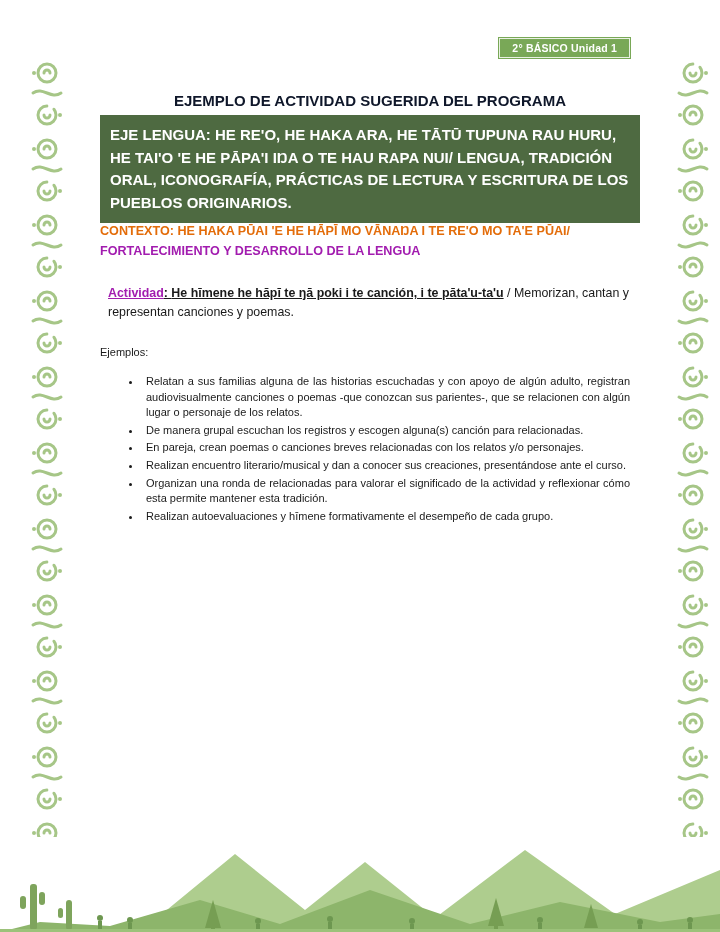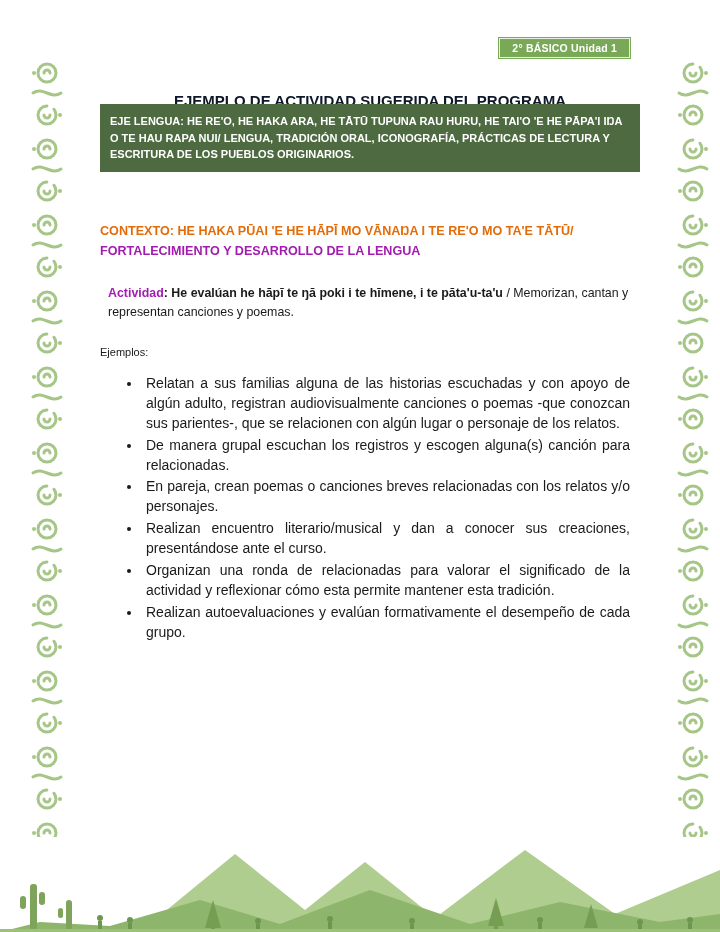--- a/index.html
+++ b/index.html
@@ -27,47 +27,47 @@
   .side-border { position:absolute; top:57px; width:38px; height:780px; }
   .side-border.left  { left:28px; }
   .side-border.right { right:8px; }
 
   .title {
     position:absolute; top:92px; left:100px; width:540px;
     text-align:center; font-size:15px; font-weight:bold; color:#0f172a;
   }
 
   .eje-box {
-    position:absolute; top:104px; left:100px; width:540px;
+    position:absolute; top:115px; left:100px; width:540px;
     background:#4e6a41; color:#ffffff;
-    font-size:11px; font-weight:bold; line-height:1.5;
+    font-size:15px; font-weight:bold; line-height:1.5;
     padding:9px 10px;
   }
 
   .contexto {
     position:absolute; top:222px; left:100px; width:540px;
     font-size:12.6px; font-weight:bold; line-height:1.55;
   }
   .orange { color:#e36c09; }
   .blue   { color:#a21caf; }
 
   .actividad {
     position:absolute; top:284px; left:108px; width:532px;
     font-size:12.4px; line-height:1.5;
   }
-  .bold { font-weight:bold; }
+  .bold { font-weight:bold;text-decoration:underline; }
 
   .ejemplos-label {
     position:absolute; top:346px; left:100px;
     font-size:11px;
   }
 
   .ejemplos-list {
     position:absolute; top:374px; left:118px; width:512px;
-    font-size:14px; line-height:1.42;
+    font-size:11px; line-height:1.42;
     text-align:justify;
     list-style:disc;
     padding-left:24px;
   }
   .ejemplos-list li { margin-bottom:2px; padding-left:4px; }
 
   .footer { position:absolute; left:0; bottom:0; width:720px; height:110px; }
 </style>
 </head>
 <body>
@@ -116,35 +116,35 @@
     </svg>
   </div>
 
   <h1 class="title">EJEMPLO DE ACTIVIDAD SUGERIDA DEL PROGRAMA</h1>
 
   <div class="eje-box">
     <span>EJE LENGUA: HE RE'O, HE HAKA ARA, HE TĀTŪ TUPUNA RAU HURU, HE TAI'O 'E HE PĀPA'I IŊA O TE HAU RAPA NUI/ LENGUA, TRADICIÓN ORAL, ICONOGRAFÍA, PRÁCTICAS DE LECTURA Y ESCRITURA DE LOS PUEBLOS ORIGINARIOS.</span>
   </div>
 
   <div class="contexto">
-    <span class="orange">CONTEXTO: HE HAKA PŪAI 'E HE HĀPĪ MO VĀNAŊA I TE RE'O MO TA'E TĀTŪ/</span><br>
+    <span class="orange">CONTEXTO: HE HAKA PŪAI 'E HE HĀPĪ MO VĀNAŊA I TE RE'O MO TA'E PŪAI/</span><br>
     <span class="blue">FORTALECIMIENTO Y DESARROLLO DE LA LENGUA</span>
   </div>
 
-  <p class="actividad"><span class="blue bold">Actividad</span><span class="bold">: </span><span class="bold">He evalúan he hāpī te ŋā poki i te hīmene, i te pāta'u-ta'u</span><span> / </span><span>Memorizan, cantan y representan canciones y poemas.</span></p>
+  <p class="actividad"><span class="blue bold">Actividad</span><span class="bold">: </span><span class="bold">He hīmene he hāpī te ŋā poki i te canción, i te pāta'u-ta'u</span><span> / </span><span>Memorizan, cantan y representan canciones y poemas.</span></p>
 
   <div class="ejemplos-label">Ejemplos:</div>
 
   <ul class="ejemplos-list">
     <li>Relatan a sus familias alguna de las historias escuchadas y con apoyo de algún adulto, registran audiovisualmente canciones o poemas -que conozcan sus parientes-, que se relacionen con algún lugar o personaje de los relatos.</li>
     <li>De manera grupal escuchan los registros y escogen alguna(s) canción para relacionadas.</li>
     <li>En pareja, crean poemas o canciones breves relacionadas con los relatos y/o personajes.</li>
     <li>Realizan encuentro literario/musical y dan a conocer sus creaciones, presentándose ante el curso.</li>
     <li>Organizan una ronda de relacionadas para valorar el significado de la actividad y reflexionar cómo esta permite mantener esta tradición.</li>
-    <li>Realizan autoevaluaciones y evalúan formativamente el desempeño de cada grupo.</li>
+    <li>Realizan autoevaluaciones y hīmene formativamente el desempeño de cada grupo.</li>
   </ul>
 
   <div class="footer">
     <svg width="720" height="110" viewBox="0 0 720 110" xmlns="http://www.w3.org/2000/svg">
 
       <polygon points="140,110 235,32 305,88 365,40 435,96 525,28 615,92 720,48 720,110" fill="#aecd8e"></polygon>
 
       <polygon points="0,110 40,100 110,104 200,78 280,102 370,68 470,102 560,80 660,100 720,92 720,110 0,110" fill="#8db56b"></polygon>
 
       <g fill="#7ea45c">

